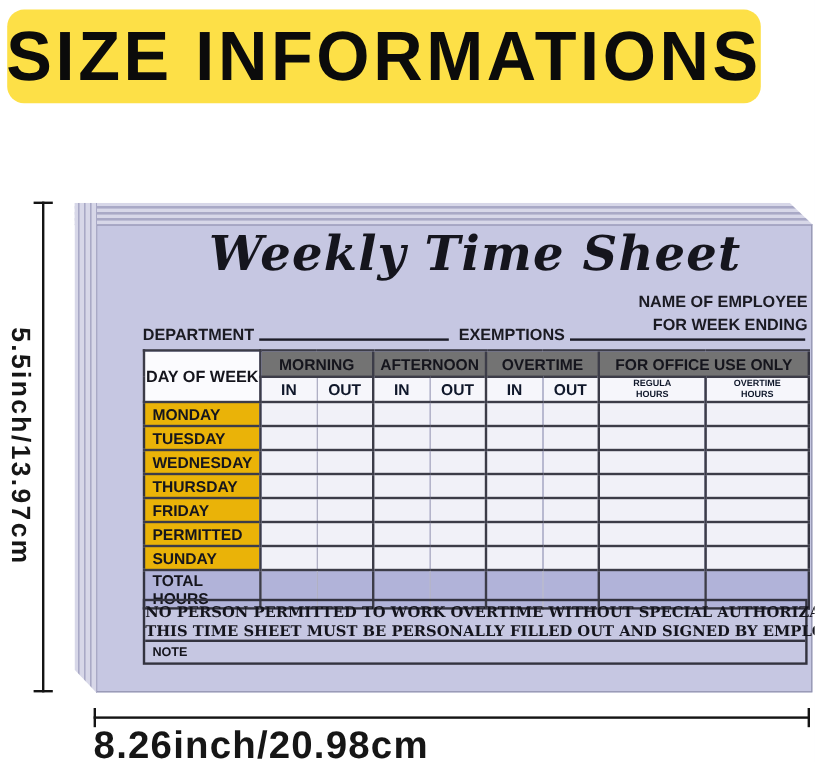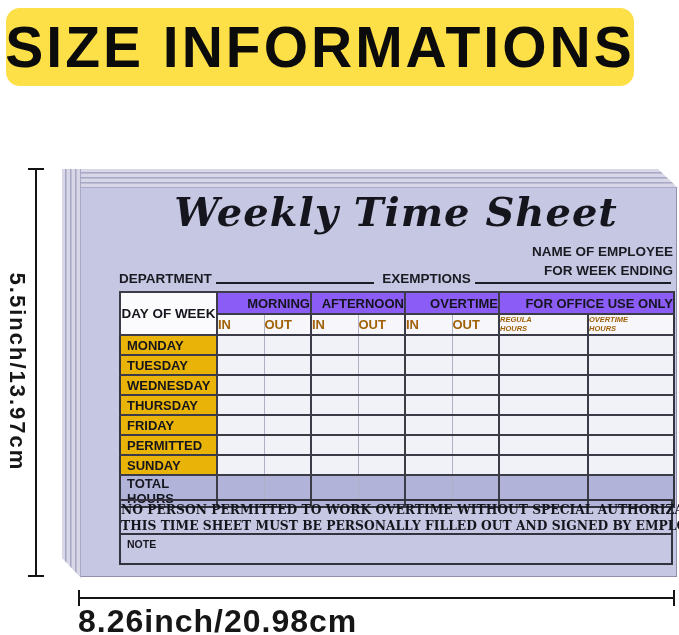--- a/index.html
+++ b/index.html
@@ -78,44 +78,44 @@
 
   
   .ts-table {
     position:absolute; left:0; top:103px; width:554px;
     border-collapse:collapse; table-layout:fixed;
     border:2px solid #33333f;
   }
   .ts-table td { border-top:2px solid #3c3c48; overflow:hidden; }
   td.dl { border-left:2px solid #3c3c48; }
   td.ll { border-left:1px solid #b0b0c4; }
-  td.hdr { background:#8b5cf6; text-align:right; font-size:13px; font-weight:bold; color:#15151d; height:22px; }
+  td.hdr { background:#737373; text-align:center; font-size:13px; font-weight:bold; color:#15151d; height:22px; }
   td.dow { background:#fbfbfe; text-align:center; font-size:13.5px; font-weight:bold; color:#15151d; border:2px solid #3c3c48; }
-  td.sub { background:#f6f6fb; font-size:13px; font-weight:bold; color:#a16207; height:21px; }
-  td.sub.small { font-size:7.5px; line-height:1.15; white-space:pre-line;font-style:italic; }
+  td.sub { background:#f6f6fb; text-align:center; font-size:13px; font-weight:bold; color:#0f172a; height:21px; }
+  td.sub.small { font-size:7.5px; line-height:1.15; white-space:pre-line; }
   td.day { background:#eab308; font-size:13px; font-weight:bold; color:#15151d; padding-left:6px; height:20px; }
   td.cell { background:#f1f1f8; height:20px; }
   tr.total td { background:#b1b3d9; height:20px; }
   tr.total td.day { background:#b1b3d9; }
 
   
   .notice {
     position:absolute; left:0; top:311px; width:554px;
     border:2px solid #33333f; color:#15151d;
   }
   .notice-warning {
     height:32px; text-align:center; font-family:"DejaVu Serif", serif;
     font-weight:bold; font-size:12.3px; line-height:1.28; padding-top:1px;
     white-space:nowrap;
   }
   .notice-sign { position:relative; height:20px; border-top:2px solid #33333f;
     font-size:10.5px; font-weight:bold; }
   .notice-sign .lab1 { position:absolute; left:6px; top:4px; }
   .notice-sign .lab2 { position:absolute; left:55%; top:4px; }
-  .notice-note { height:30px; border-top:2px solid #33333f;
+  .notice-note { height:19px; border-top:2px solid #33333f;
     font-size:10.5px; font-weight:bold; padding:3px 0 0 6px; }
 </style>
 </head>
 <body>
 
 <div class="canvas">
 
   <div class="banner">
     <div class="banner-text">SIZE INFORMATIONS</div>
   </div>

